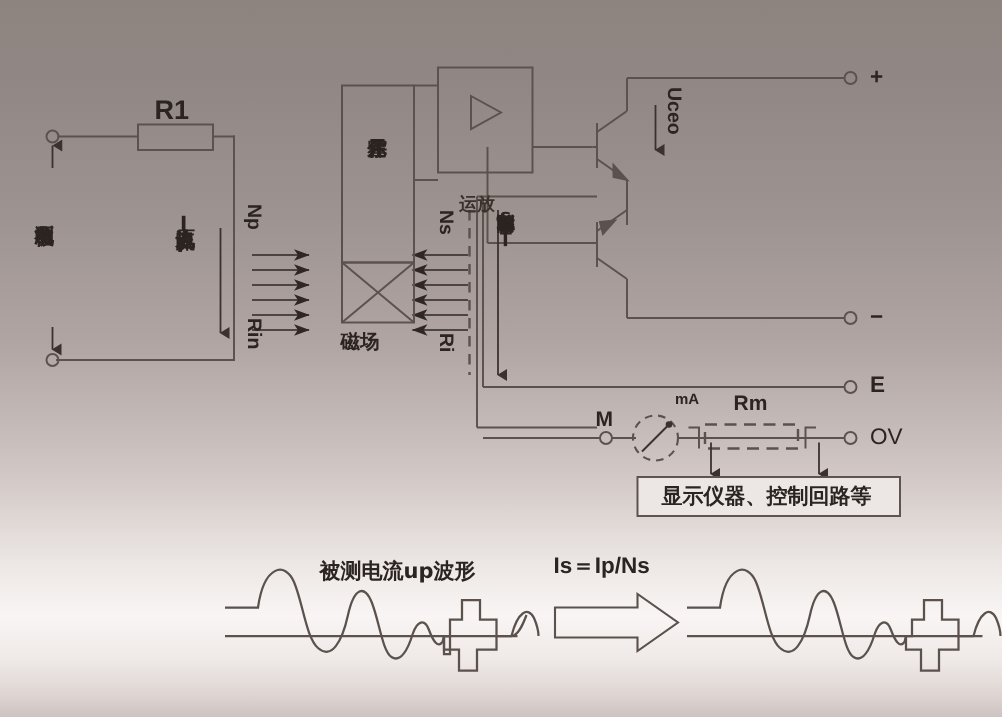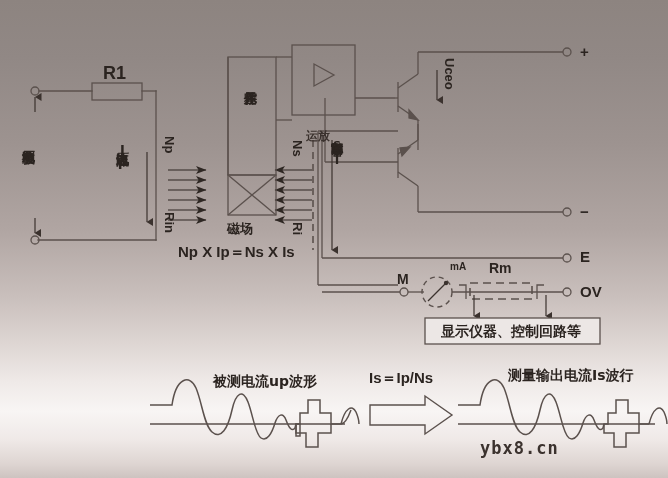--- a/index.html
+++ b/index.html
@@ -274,39 +274,36 @@
   <div class="lbl vert-rot" style="left:291px; top:140px; font-size:13px; font-weight:700;">Ns</div>
 
   <div class="lbl vert-rot" style="left:291px; top:222px; font-size:13px; font-weight:700;">Ri</div>
 
   <div class="lbl cjk vert rot180" style="left:331px; top:138px; font-size:12px;">测量输出电流Is</div>
 
   <div class="lbl cjk" style="left:306px; top:90px; font-size:12px; color:#3a312d;margin-top:40px;">运放</div>
 
   <div class="lbl vert-rot" style="left:443px; top:58px; font-size:13px; font-weight:700;">Uceo</div>
 
-  <div class="lbl" style="left:178px; top:244px; font-size:15px; font-weight:700;">Np X Ip＝Ns X Is</div>
 
   <div class="lbl" style="left:580px; top:44px; font-size:15px; font-weight:700;">+</div>
 
   <div class="lbl" style="left:580px; top:204px; font-size:15px; font-weight:700;">−</div>
 
   <div class="lbl" style="left:580px; top:249px; font-size:15px; font-weight:700;">E</div>
 
-  <div class="lbl" style="left:580px; top:284px; font-size:15px; font-weight:700;">OV</div>
+  <div class="lbl" style="left:580px; top:284px; font-size:15px; font-weight:400;">OV</div>
 
   <div class="lbl" style="left:397px; top:272px; font-size:14px; font-weight:700;">M</div>
 
   <div class="lbl" style="left:450px; top:262px; font-size:10px; font-weight:700;">mA</div>
 
   <div class="lbl" style="left:489px; top:261px; font-size:14px; font-weight:700;">Rm</div>
 
   <div class="lbl cjk" style="left:213px; top:374px; font-size:14px;">被测电流up波形</div>
 
   <div class="lbl cjk" style="left:441px; top:324px; font-size:14px; color:#2b2420;">显示仪器、控制回路等</div>
 
-  <div class="lbl cjk" style="left:508px; top:368px; font-size:14px;">测量输出电流Is波行</div>
 
   <div class="lbl" style="left:369px; top:370px; font-size:15px; font-weight:700;">Is＝Ip/Ns</div>
 
-  <div class="lbl watermark" style="left:480px; top:440px; font-size:17px;">ybx8.cn</div>
 
 </div>
 
 </body></html>

